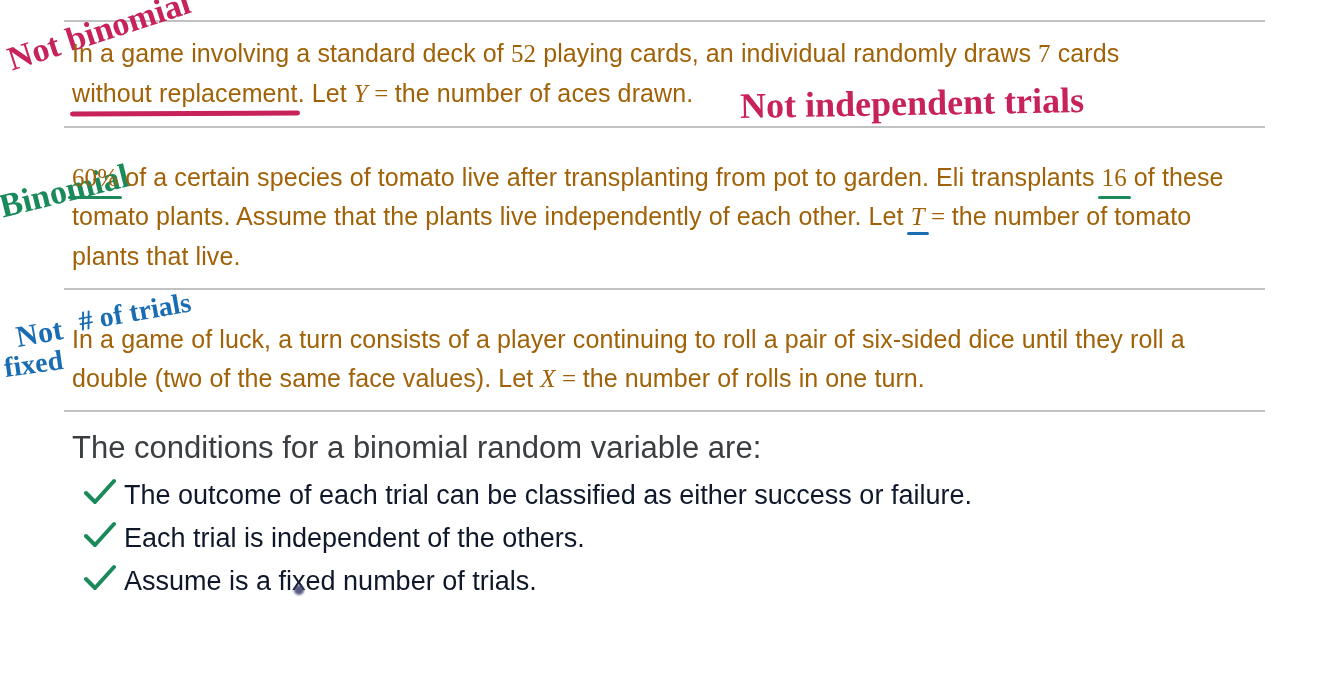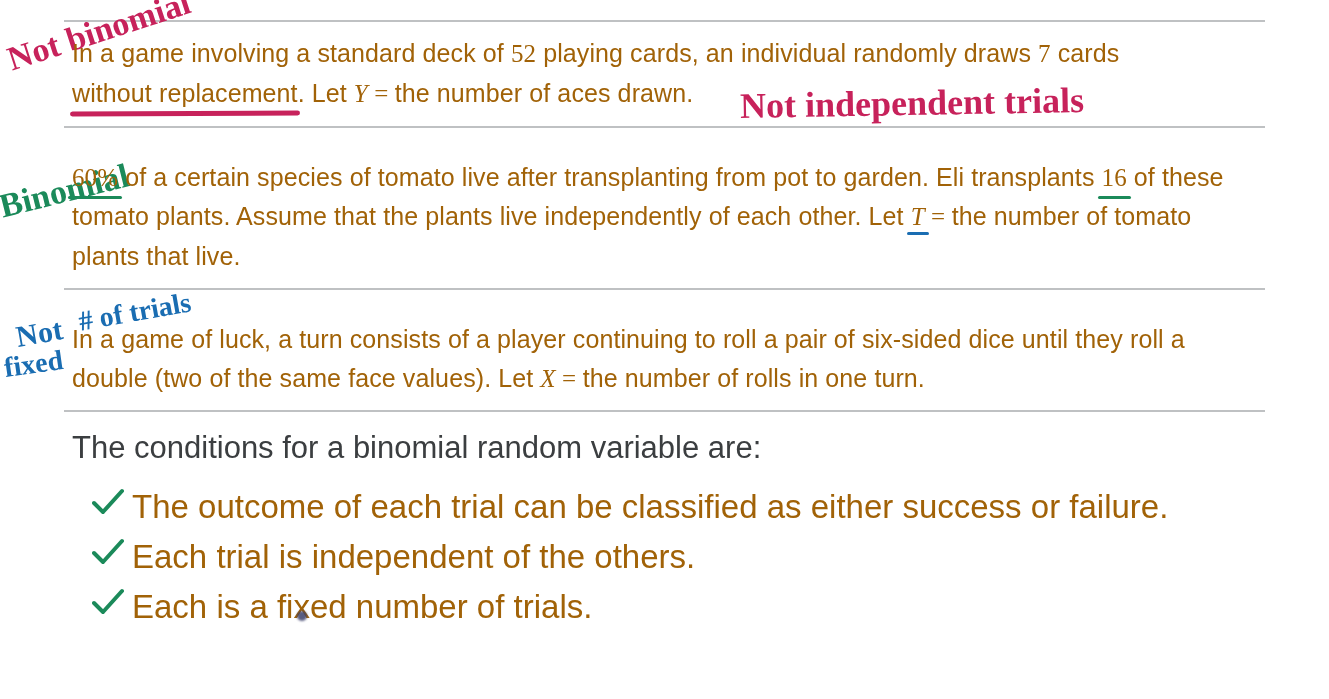--- a/index.html
+++ b/index.html
@@ -95,24 +95,24 @@
   .hand.blue { color: #1a6db2; }
 
   
   .cond-intro {
     font-size: 31px;
     color: #3b3e40;
     padding: 18px 8px 8px 8px;
   }
   .cond-list {
     list-style: none;
-    margin: 8px;
+    margin: 0;
     padding: 0 0 0 60px;
-    font-size: 33px;
-    color: #a16207;
+    font-size: 27px;
+    color: #0f172a;
   }
   .cond-list li {
     position: relative;
     padding: 6px 0;
   }
   .check {
     position: absolute;
     left: -40px;
     top: 4px;
     width: 32px;
@@ -184,19 +184,19 @@
       </span>
       <span>Each trial is independent of the others.</span>
     </li>
 
     <li>
       <span class="check">
         <svg viewBox="0 0 32 28">
             <path d="M2 15 L11 24 L30 3" fill="none" stroke="currentColor" stroke-width="4" stroke-linecap="round" stroke-linejoin="round"></path>
           </svg>
       </span>
-      <span>Each is a fi</span><span class="smudge">x</span><span>ed number of trials.</span>
+      <span>Assume is a fi</span><span class="smudge">x</span><span>ed number of trials.</span>
     </li>
 
 
   </ul>
 
 </div>
 
 </body></html>

